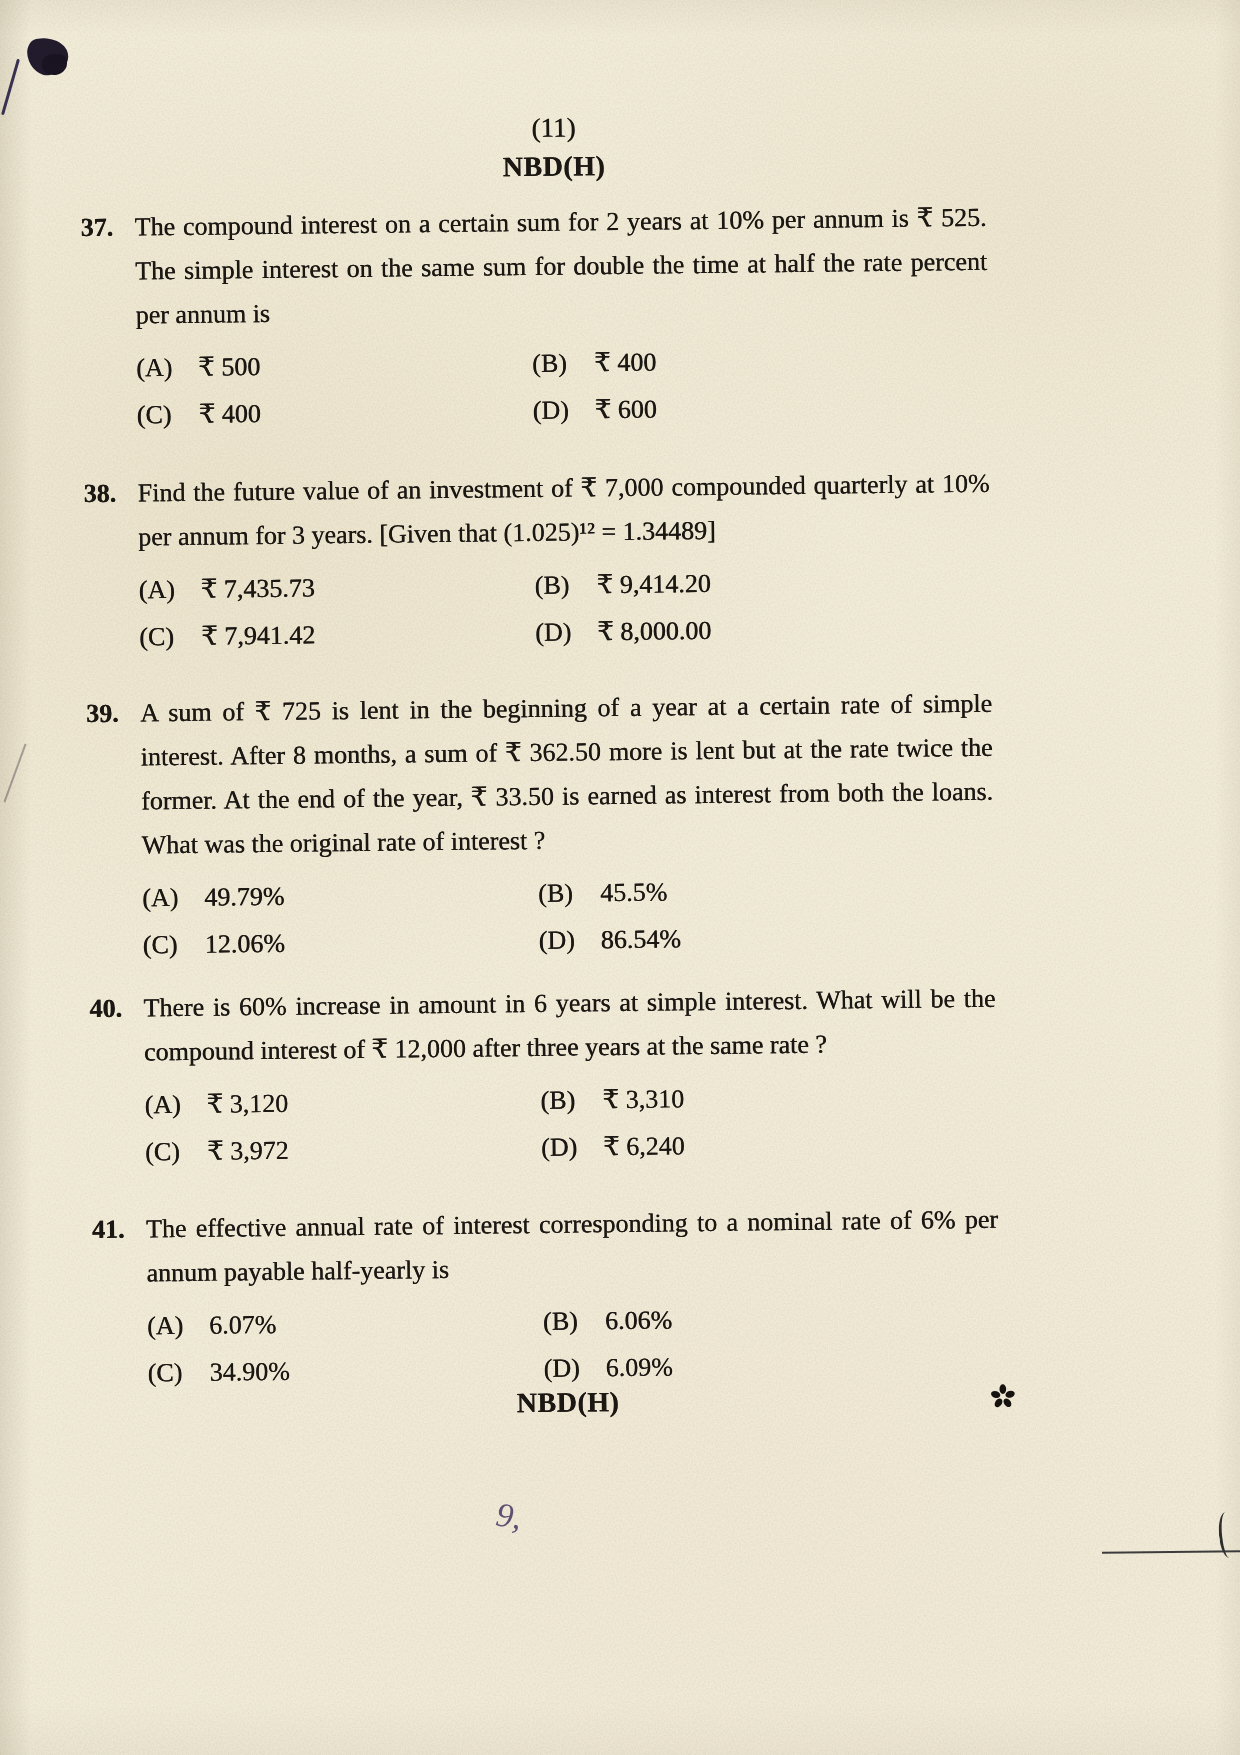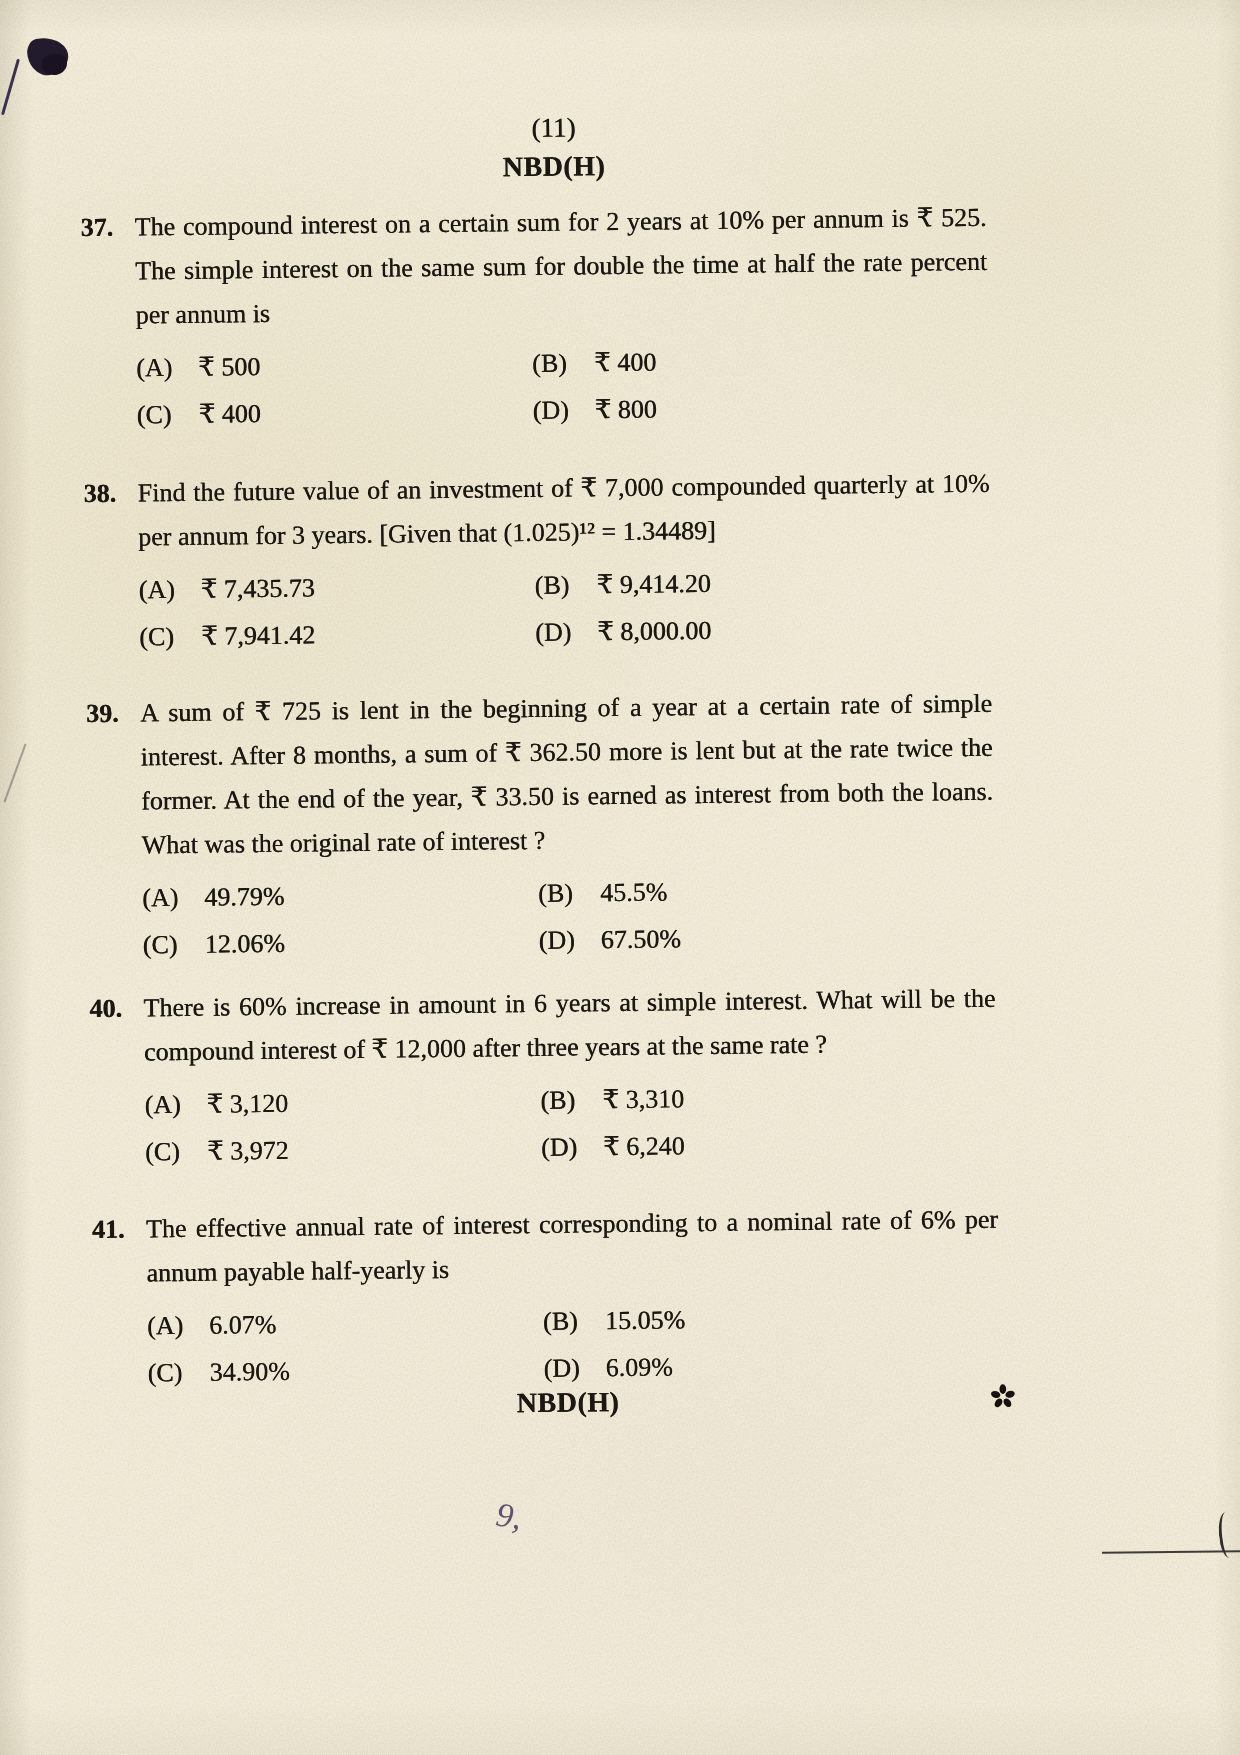--- a/index.html
+++ b/index.html
@@ -72,21 +72,21 @@
         <div class="q-num txt">37.</div>
         <div class="q-stem txt">The compound interest on a certain sum for 2 years at 10% per annum is ₹ 525. The simple interest on the same sum for double the time at half the rate percent per annum is</div>
       </div>
       <div class="opts">
         <div class="opt-row">
           <div class="opt txt"><span class="opt-label">(A)</span><span>₹ 500</span></div>
           <div class="opt txt"><span class="opt-label">(B)</span><span>₹ 400</span></div>
         </div>
         <div class="opt-row">
           <div class="opt txt"><span class="opt-label">(C)</span><span>₹ 400</span></div>
-          <div class="opt txt"><span class="opt-label">(D)</span><span>₹ 800</span></div>
+          <div class="opt txt"><span class="opt-label">(D)</span><span>₹ 600</span></div>
         </div>
       </div>
     </div>
 
     <div class="q q38">
       <div class="q-head">
         <div class="q-num txt">38.</div>
         <div class="q-stem txt">Find the future value of an investment of ₹ 7,000 compounded quarterly at 10% per annum for 3 years. [Given that (1.025)¹² = 1.34489]</div>
       </div>
       <div class="opts">
@@ -106,21 +106,21 @@
         <div class="q-num txt">39.</div>
         <div class="q-stem txt">A sum of ₹ 725 is lent in the beginning of a year at a certain rate of simple interest. After 8 months, a sum of ₹ 362.50 more is lent but at the rate twice the former. At the end of the year, ₹ 33.50 is earned as interest from both the loans. What was the original rate of interest ?</div>
       </div>
       <div class="opts">
         <div class="opt-row">
           <div class="opt txt"><span class="opt-label">(A)</span><span>49.79%</span></div>
           <div class="opt txt"><span class="opt-label">(B)</span><span>45.5%</span></div>
         </div>
         <div class="opt-row">
           <div class="opt txt"><span class="opt-label">(C)</span><span>12.06%</span></div>
-          <div class="opt txt"><span class="opt-label">(D)</span><span>67.50%</span></div>
+          <div class="opt txt"><span class="opt-label">(D)</span><span>86.54%</span></div>
         </div>
       </div>
     </div>
 
     <div class="q q40">
       <div class="q-head">
         <div class="q-num txt">40.</div>
         <div class="q-stem txt">There is 60% increase in amount in 6 years at simple interest. What will be the compound interest of ₹ 12,000 after three years at the same rate ?</div>
       </div>
       <div class="opts">
@@ -136,21 +136,21 @@
     </div>
 
     <div class="q q41">
       <div class="q-head">
         <div class="q-num txt">41.</div>
         <div class="q-stem txt">The effective annual rate of interest corresponding to a nominal rate of 6% per annum payable half-yearly is</div>
       </div>
       <div class="opts">
         <div class="opt-row">
           <div class="opt txt"><span class="opt-label">(A)</span><span>6.07%</span></div>
-          <div class="opt txt"><span class="opt-label">(B)</span><span>15.05%</span></div>
+          <div class="opt txt"><span class="opt-label">(B)</span><span>6.06%</span></div>
         </div>
         <div class="opt-row">
           <div class="opt txt"><span class="opt-label">(C)</span><span>34.90%</span></div>
           <div class="opt txt"><span class="opt-label">(D)</span><span>6.09%</span></div>
         </div>
       </div>
     </div>
 
     <div class="center-line footcode txt">NBD(H)</div>
 

